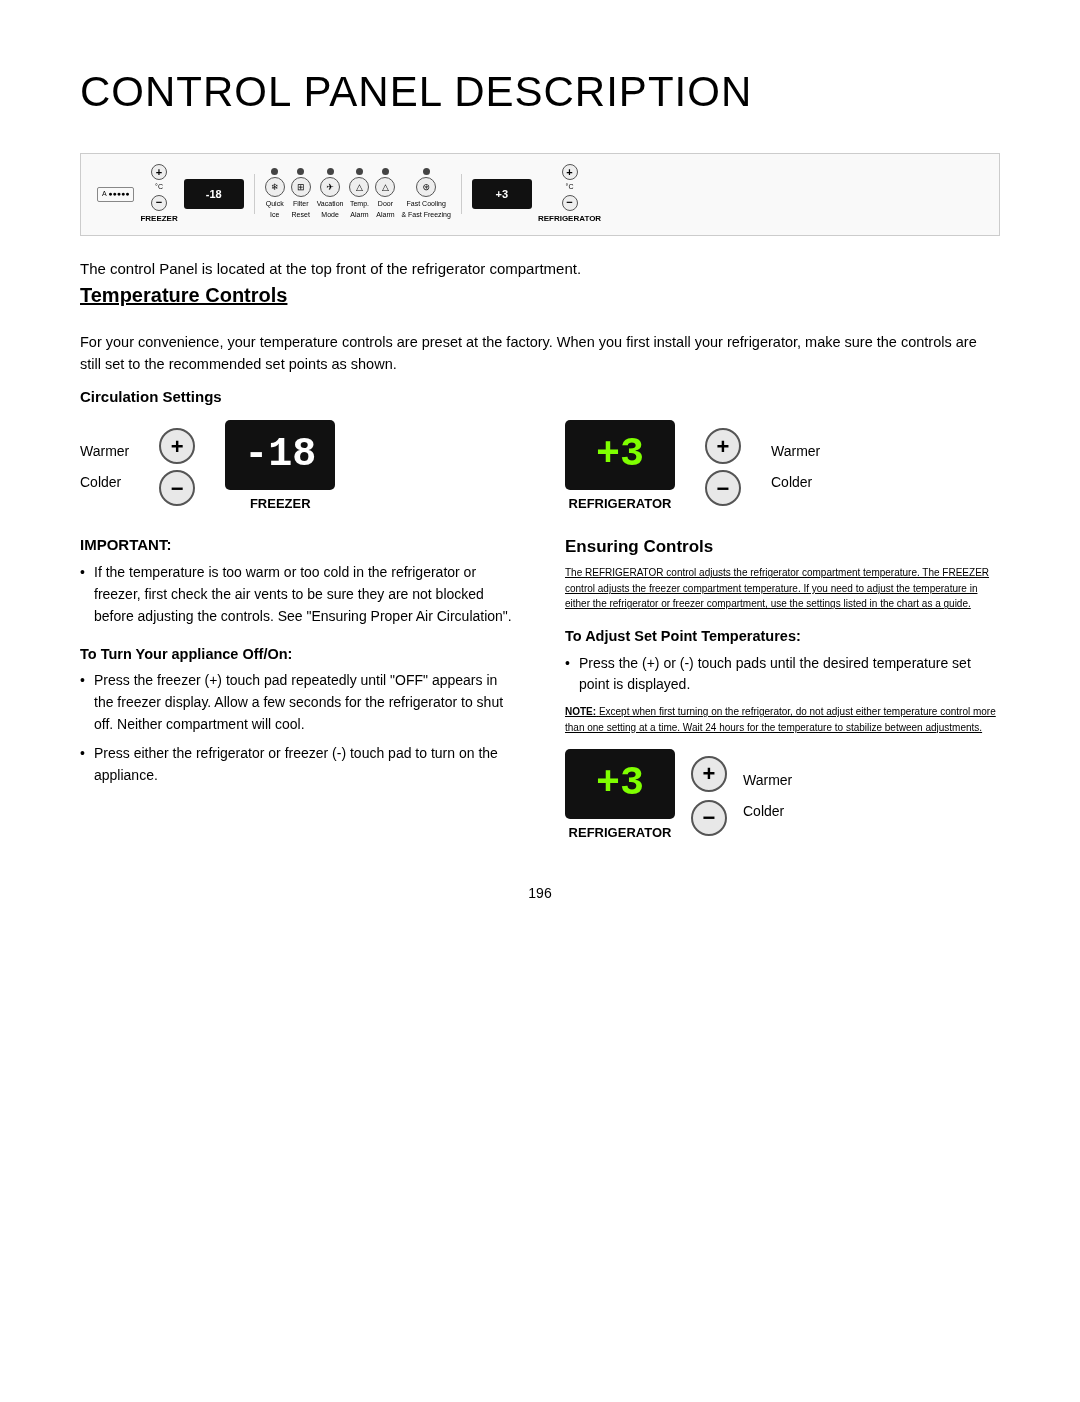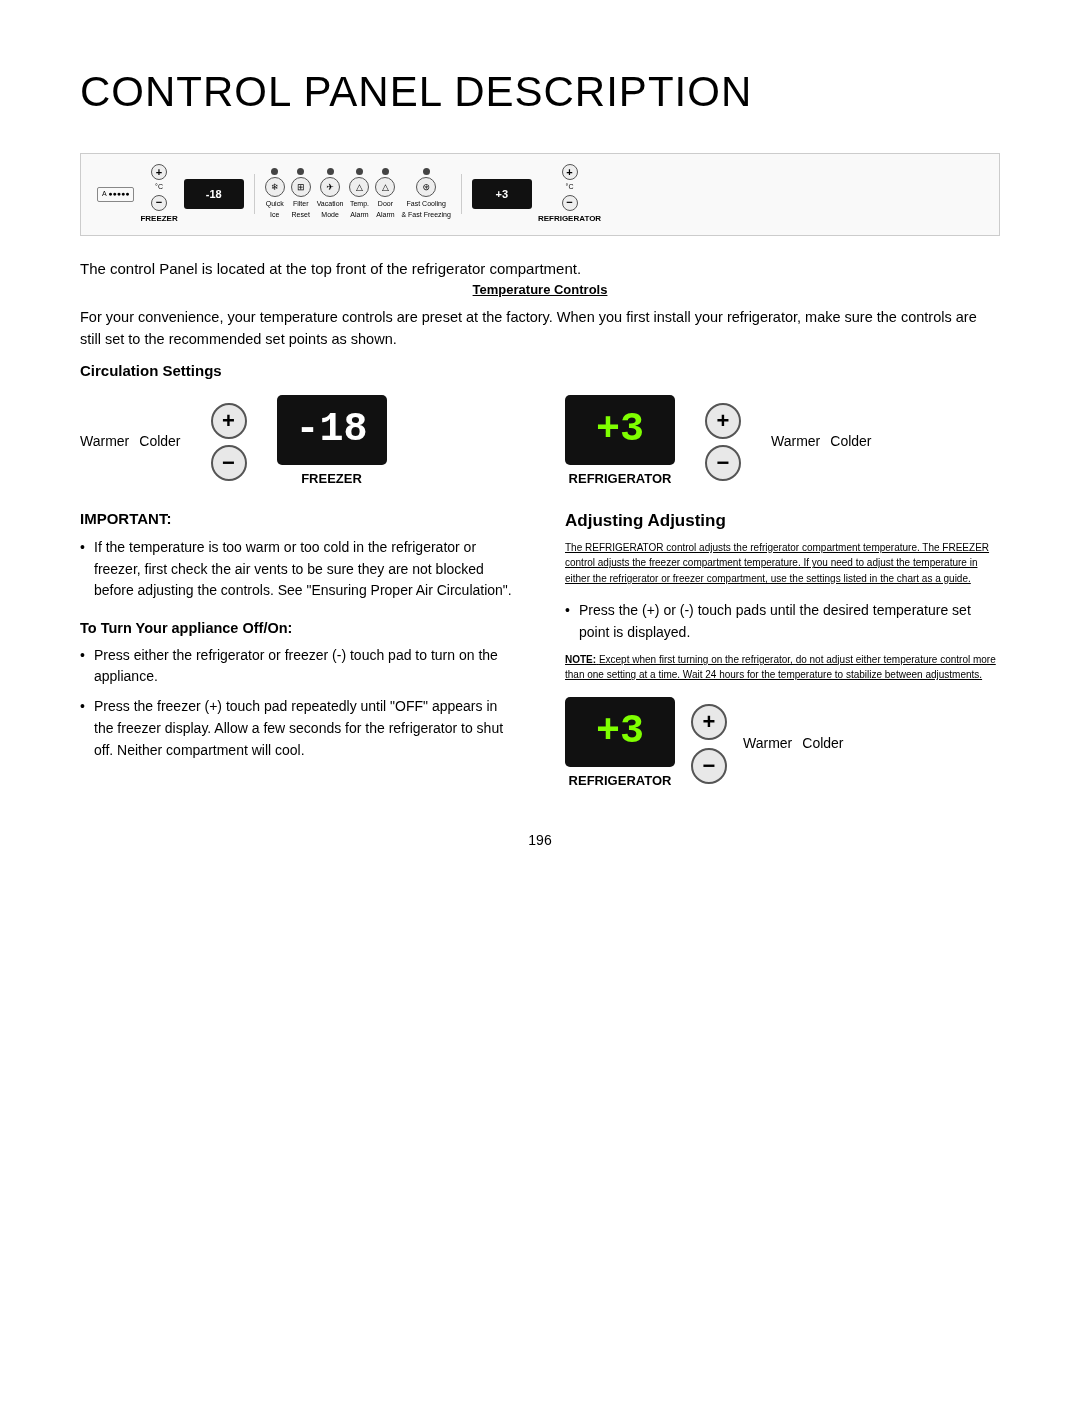--- a/index.html
+++ b/index.html
@@ -99,25 +99,24 @@
       height: 40px;
       background: #ccc;
       margin: 0 4px;
     }
 
     .intro-text {
       font-size: 15px;
     }
 
     h2.section-heading {
-      font-size: 13px;
-      font-weight: bold;
-      margin-bottom: 6px;
+      font-size: 20px;
+      font-weight: bold;
+      margin-bottom: 21px;
       text-decoration: underline;
-      text-align: center;
     }
 
     .section-text {
       font-size: 14.5px;
       margin-bottom: 10px;
       line-height: 1.55;
     }
 
     h3.sub-heading {
       font-size: 15px;
@@ -142,24 +141,23 @@
     
     .rec-settings {
       display: flex;
       gap: 30px;
       align-items: center;
       margin-bottom: 20px;
     }
 
     .warmer-colder {
       display: flex;
-      flex-direction: row;
+      flex-direction: column;
       gap: 10px;
       font-size: 14px;
-      text-align: center;
     }
 
     .big-display {
       background: #111;
       color: #fff;
       font-size: 40px;
       font-weight: bold;
       width: 110px;
       height: 70px;
       display: flex;
@@ -359,22 +357,22 @@
     <div class="important-section">
       <div class="important-heading">IMPORTANT:</div>
       <ul class="bullet-list">
         <li>If the temperature is too warm or too cold in the refrigerator or freezer, first check the air vents to be sure they are not blocked before adjusting the controls. See "Ensuring Proper Air Circulation".</li>
       </ul>
     </div>
 
     <div>
       <div class="sub-section-heading">To Turn Your appliance Off/On:</div>
       <ul class="bullet-list">
+        <li>Press the freezer (+) touch pad repeatedly until "OFF" appears in the freezer display. Allow a few seconds for the refrigerator to shut off. Neither compartment will cool.</li>
         <li>Press either the refrigerator or freezer (-) touch pad to turn on the appliance.</li>
-        <li>Press the freezer (+) touch pad repeatedly until "OFF" appears in the freezer display. Allow a few seconds for the refrigerator to shut off. Neither compartment will cool.</li>
       </ul>
     </div>
   </div>
 
   <div class="right-col adjusting-controls">
 
     <div class="rec-settings">
       <div class="display-wrapper">
         <div class="big-display green">+3</div>
         <div class="control-label">REFRIGERATOR</div>
@@ -383,22 +381,23 @@
         <div class="plus-minus-btn">+</div>
         <div class="plus-minus-btn">−</div>
       </div>
       <div class="warmer-colder">
         <span>Warmer</span>
         <span>Colder</span>
       </div>
     </div>
 
     <div>
-      <h2>Adjusting Adjusting</h2>
+      <h2>Ensuring Controls</h2>
       <p class="note-text">The REFRIGERATOR control adjusts the refrigerator compartment temperature. The FREEZER control adjusts the freezer compartment temperature. If you need to adjust the temperature in either the refrigerator or freezer compartment, use the settings listed in the chart as a guide.</p>
+      <div class="sub-section-heading">To Adjust Set Point Temperatures:</div>
       <ul class="bullet-list">
         <li>Press the (+) or (-) touch pads until the desired temperature set point is displayed.</li>
       </ul>
       <p class="note-text" style="margin-top:0;">
         <strong>NOTE:</strong>
         <span> Except when first turning on the refrigerator, do not adjust either temperature control more than one setting at a time. Wait 24 hours for the temperature to stabilize between adjustments.</span>
       </p>
     </div>
 
     <div class="bottom-fridge-control">

